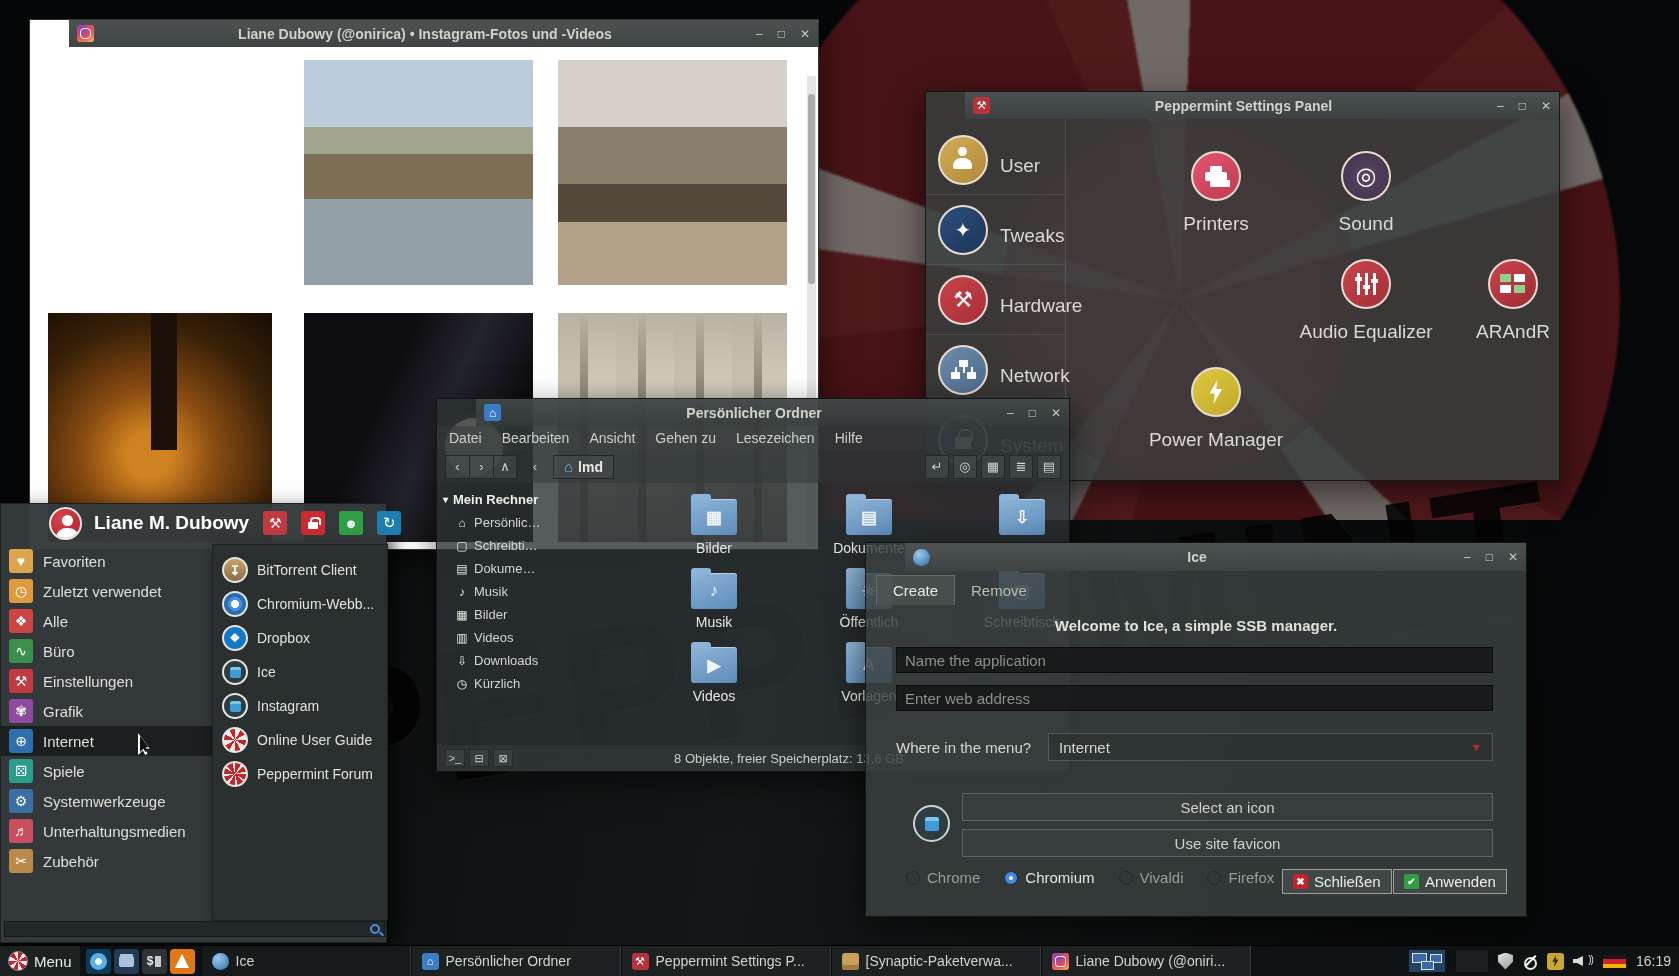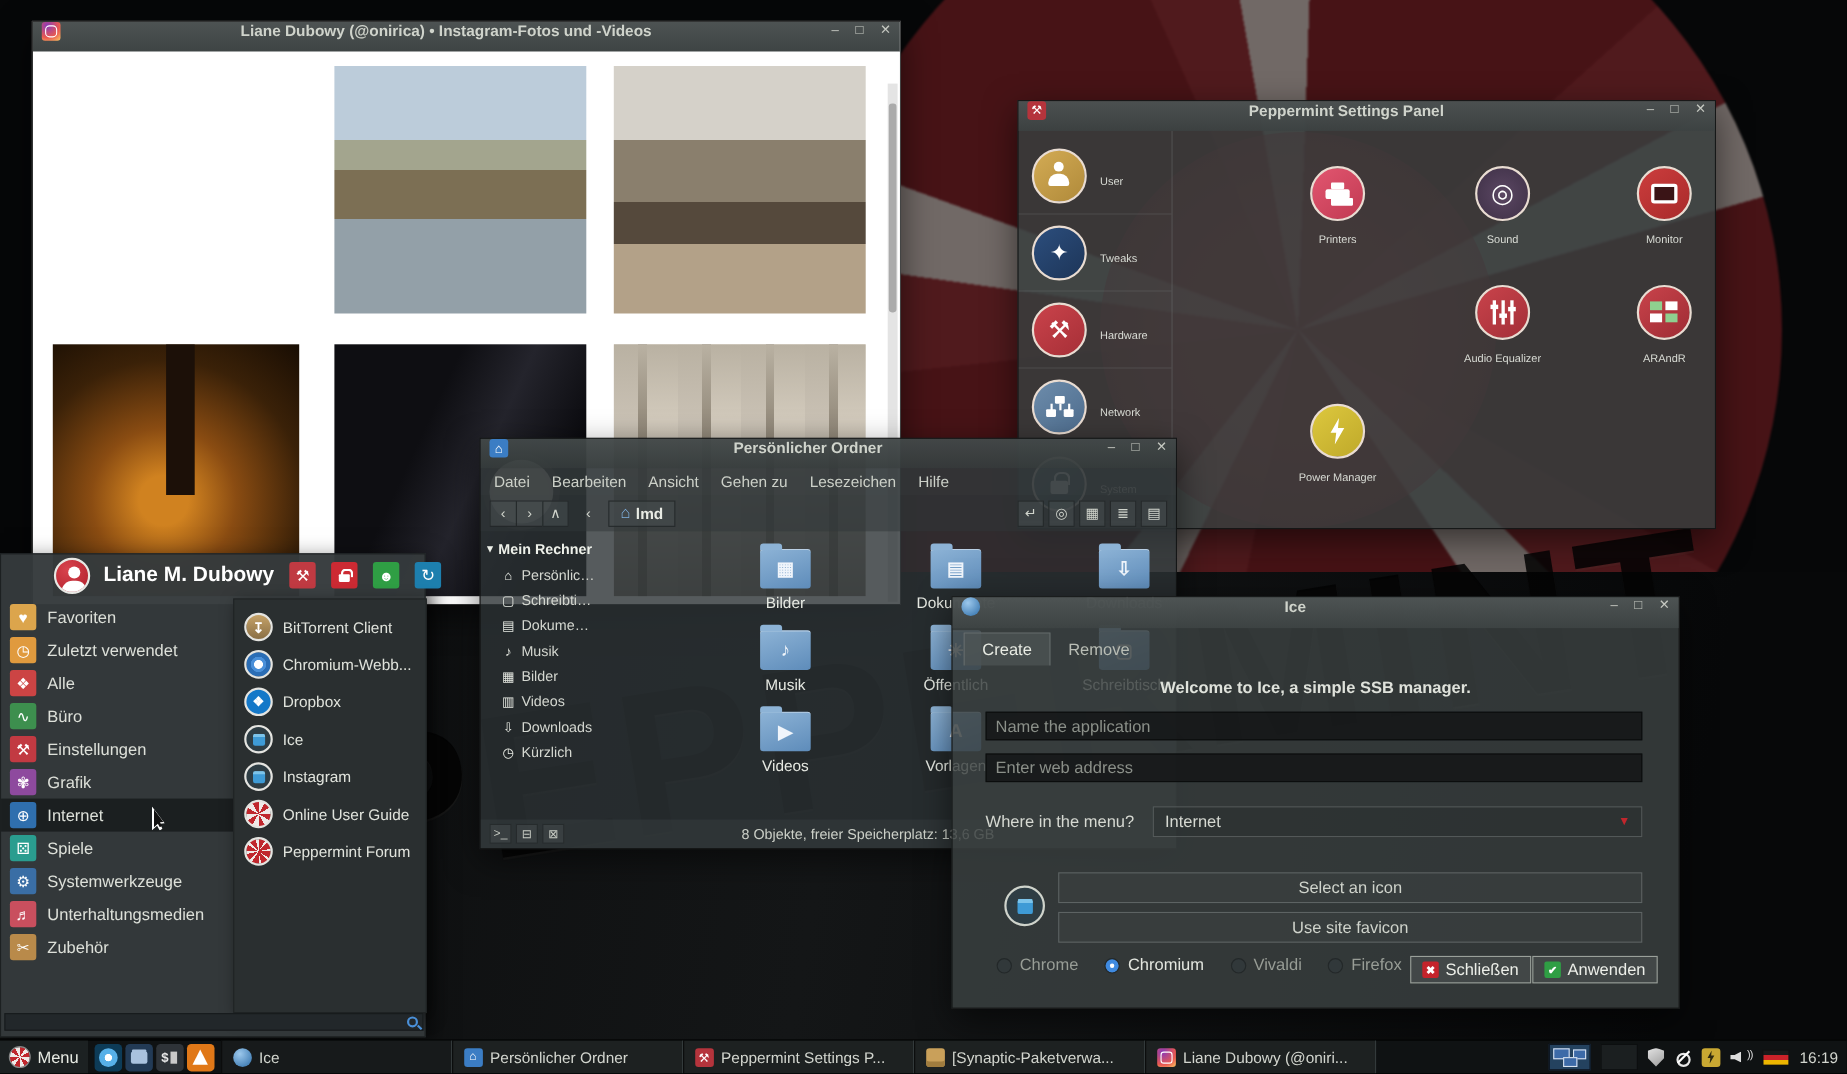--- a/index.html
+++ b/index.html
@@ -14,22 +14,22 @@
   .wp-logo-core{position:absolute;left:1000px;top:120px;width:360px;height:360px;border-radius:50%;
     background:radial-gradient(circle,#9c2b31 0 40%,#7a1d22 70%,#5e161a 100%);opacity:.5;}
   .wp-dark-bottom{position:absolute;left:0;top:520px;width:100%;height:456px;
     background:linear-gradient(100deg,#0a0b0c,#141617 45%,#070809 90%);}
   .wp-watermark{position:absolute;left:300px;top:540px;width:1200px;transform:rotate(-9deg);
     font-size:185px;font-weight:bold;letter-spacing:6px;color:rgba(3,4,4,.85);
     text-shadow:0 2px 1px rgba(90,80,75,.12);}
 
   
   .win{position:absolute;border:1px solid rgba(15,17,17,.85);box-shadow:0 10px 30px rgba(0,0,0,.55);}
-  .titlebar{height:27px;display:flex;padding:0 8px;
-    background:linear-gradient(rgba(74,80,80,.9),rgba(58,64,64,.9));color:#d6d9d2;}
+  .titlebar{height:27px;display:flex;align-items:center;padding:0 8px;
+    background:linear-gradient(rgba(74,80,80,.9),rgba(58,64,64,.9));color:#d6d9d2;margin-left:39px;}
   .titlebar .t{flex:1;text-align:center;font-size:14px;font-weight:bold;color:#cfd3cb;
     white-space:nowrap;overflow:hidden;}
   .wc{display:flex;gap:15px;font-size:12px;color:#c6c9c2;}
   .wc span{cursor:default;}
   .appic{width:17px;height:17px;border-radius:3px;display:flex;align-items:center;justify-content:center;
     font-size:11px;color:#fff;flex:none;}
 
   
   #igwin{left:29px;top:19px;width:790px;height:531px;background:#fff;}
   #igwin .titlebar{background:linear-gradient(rgba(70,76,76,.96),rgba(54,60,60,.96));}
@@ -61,21 +61,21 @@
   
   #setwin{left:925px;top:91px;width:635px;height:390px;background:rgba(56,62,62,.84);}
   #setwin .titlebar{background:linear-gradient(rgba(78,84,84,.88),rgba(60,66,66,.88));}
   .set-ic{background:#b5343c;font-size:11px;}
   .set-body{position:absolute;left:0;top:27px;right:0;bottom:0;display:flex;}
   .set-side{width:140px;border-right:1px solid rgba(120,126,126,.35);padding-top:6px;}
   .set-cell{height:70px;display:flex;align-items:center;gap:12px;padding-left:12px;
      border-bottom:1px solid rgba(120,126,126,.3);}
   .cir{width:50px;height:50px;border-radius:50%;border:2px solid #e9dcd2;flex:none;
      display:flex;align-items:center;justify-content:center;position:relative;color:#fff;}
-  .set-cell .lbl,.tile .lbl{font-size:10px;color:#d8dbd4;margin-top:12px;}
+  .set-cell .lbl,.tile .lbl{font-size:19px;color:#d8dbd4;margin-top:12px;}
   .c-user{background:linear-gradient(140deg,#d3ab54,#b08a3a);}
   .c-tweaks{background:linear-gradient(140deg,#2c4e7d,#1d3558);font-size:20px;}
   .c-hw{background:linear-gradient(140deg,#ca434b,#a62f37);font-size:22px;}
   .c-net{background:linear-gradient(140deg,#6d8cab,#4d6c8d);}
   .c-sys{background:linear-gradient(140deg,#4e6a72,#35494f);}
   .person{position:relative;width:22px;height:18px;}
   .person::before{content:"";position:absolute;left:6px;top:-4px;width:9px;height:9px;border-radius:50%;background:#fff;}
   .person::after{content:"";position:absolute;left:1px;top:7px;width:19px;height:11px;border-radius:8px 8px 2px 2px;background:#fff;}
   .netshape{position:relative;width:24px;height:20px;}
   .netshape::before{content:"";position:absolute;left:8px;top:0;width:9px;height:7px;background:#fff;border-radius:1px;
@@ -354,26 +354,20 @@
         <div class="tile" style="left:75px;top:32px;">
           <span class="cir t-print">
               <span class="printer"></span>
             </span>
           <div class="lbl">Printers</div>
         </div>
         <div class="tile" style="left:225px;top:32px;">
           <span class="cir t-sound">◎</span>
           <div class="lbl">Sound</div>
         </div>
-        <div class="tile" style="left:372px;top:32px;">
-          <span class="cir t-mon">
-              <span class="monshape"></span>
-            </span>
-          <div class="lbl">Monitor</div>
-        </div>
         <div class="tile" style="left:225px;top:140px;">
           <span class="cir t-eq">
               <span class="eqshape"></span>
             </span>
           <div class="lbl">Audio Equalizer</div>
         </div>
         <div class="tile" style="left:75px;top:248px;">
           <span class="cir t-pow">
               <span class="bolt"></span>
             </span>

